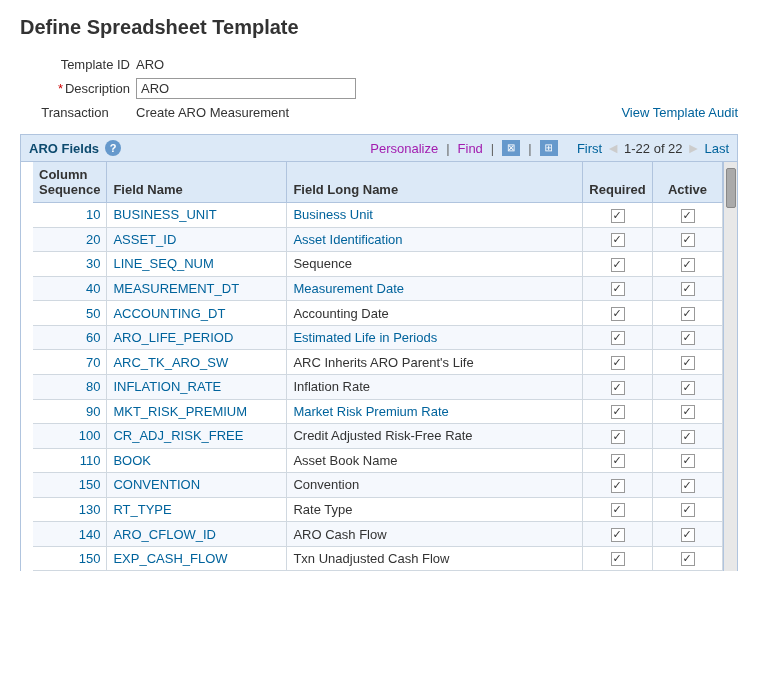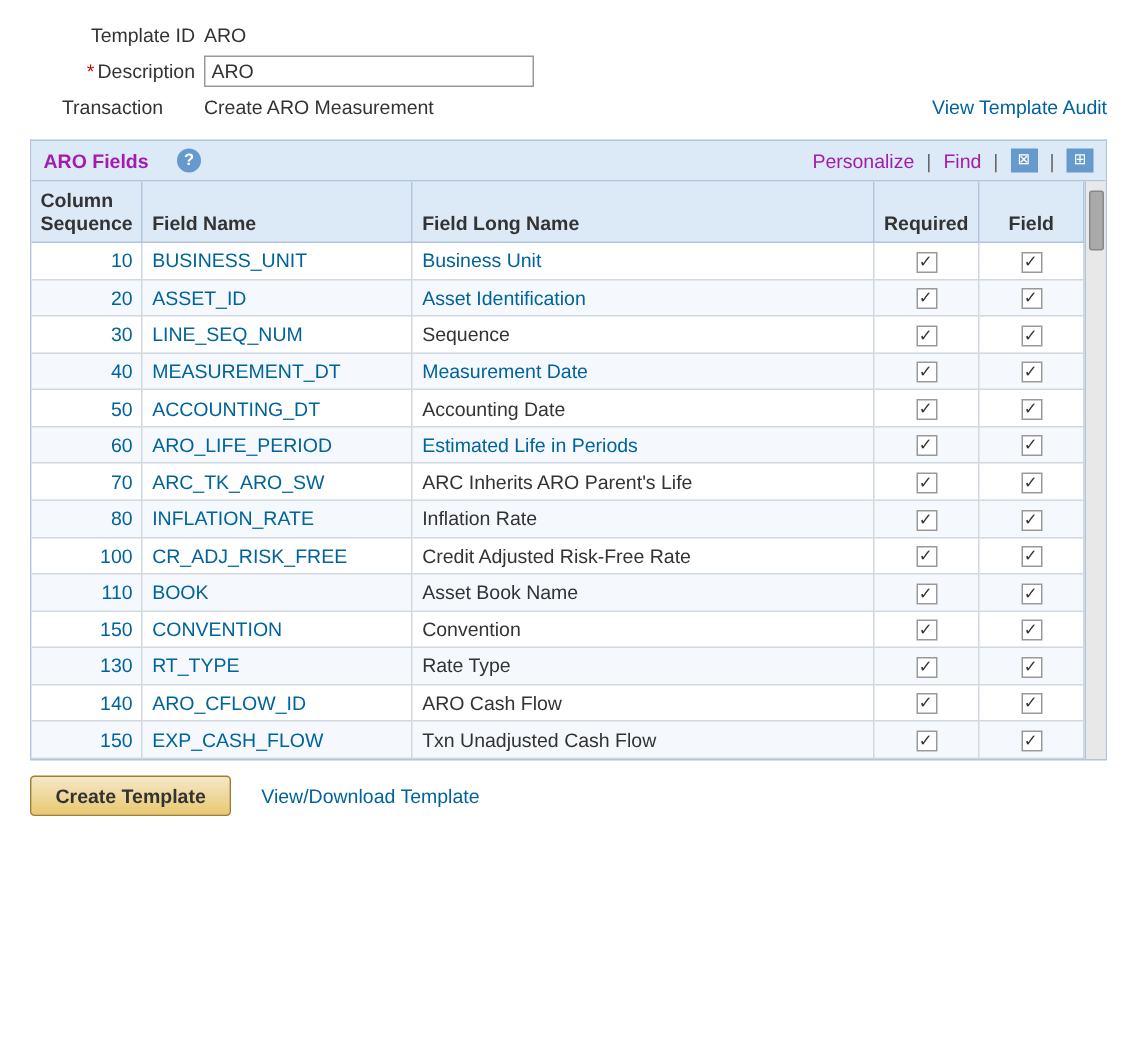--- a/index.html
+++ b/index.html
@@ -82,22 +82,22 @@
     .grid-header-bar {
       background: #dce9f7;
       display: flex;
       align-items: center;
       padding: 5px 8px;
       border-bottom: 1px solid #b0c4de;
     }
     .grid-title {
       font-weight: bold;
       font-size: 13px;
-      color: #a21caf;
-      margin-right: 19px;
+      color: #0c4a6e;
+      margin-right: 6px;
     }
     .help-icon {
       display: inline-flex;
       align-items: center;
       justify-content: center;
       width: 16px;
       height: 16px;
       border-radius: 50%;
       background: #6699cc;
       color: #fff;
@@ -205,20 +205,21 @@
     .cb-checked::after {
       content: '✓';
       font-size: 11px;
       color: #333;
       position: absolute;
       top: -1px;
       left: 1px;
     }
     .table-wrapper {
       display: flex;
+      margin-left: 12px;
     }
     .table-main {
       flex: 1;
       overflow: hidden;
     }
     .table-scroll {
       width: 14px;
       background: #e8e8e8;
       border-left: 1px solid #b0c4de;
       display: flex;
@@ -260,20 +261,21 @@
       text-decoration: none;
       font-size: 13px;
       margin-left: 20px;
     }
   </style>
 </head>
 <body>
 
 <div class="page-container">
 
+  <div class="page-title">Define Spreadsheet Template</div>
 
   <div class="form-section">
 
     <div class="form-row">
       <div class="form-label">Template ID</div>
       <div class="form-value">ARO</div>
     </div>
 
     <div class="form-row">
       <div class="form-label required">Description</div>
@@ -293,33 +295,41 @@
       <span class="grid-title">ARO Fields</span>
       <a class="help-icon" href="#">?</a>
       <div class="grid-nav">
         <a href="#">Personalize</a>
         <span class="separator">|</span>
         <a href="#">Find</a>
         <span class="separator">|</span>
         <button class="nav-icon" title="View">⊠</button>
         <span class="separator">|</span>
         <button class="nav-icon" title="Table">⊞</button>
+        <div class="grid-pagination">
+          &nbsp;&nbsp;
+          <span style="color:#00639c;cursor:pointer;">First</span>
+          <span class="pg-arrow-disabled">◄</span>
+          <span>1-22 of 22</span>
+          <span class="pg-arrow-disabled">►</span>
+          <span style="color:#00639c;cursor:pointer;">Last</span>
+        </div>
       </div>
     </div>
 
     <div class="table-wrapper">
       <div class="table-main">
         <table>
           <thead>
             <tr>
               <th class="col-header">Column<br>Sequence</th>
               <th class="col-header">Field Name</th>
               <th class="col-header">Field Long Name</th>
               <th class="col-header center">Required</th>
-              <th class="col-header center">Field</th>
+              <th class="col-header center">Active</th>
             </tr>
           </thead>
           <tbody id="table-body">
           <tr>
                 <td class="seq">10</td>
                 <td class="field-name">BUSINESS_UNIT</td>
                 <td class="field-long-name">Business Unit</td>
                 <td class="center-cell"><span class="cb-checked"></span></td>
                 <td class="center-cell"><span class="cb-checked"></span></td>
               </tr>
@@ -362,20 +372,27 @@
                 <td class="seq">70</td>
                 <td class="field-name">ARC_TK_ARO_SW</td>
                 <td class="field-long-name black">ARC Inherits ARO Parent's Life</td>
                 <td class="center-cell"><span class="cb-checked"></span></td>
                 <td class="center-cell"><span class="cb-checked"></span></td>
               </tr>
               <tr>
                 <td class="seq">80</td>
                 <td class="field-name">INFLATION_RATE</td>
                 <td class="field-long-name black">Inflation Rate</td>
+                <td class="center-cell"><span class="cb-checked"></span></td>
+                <td class="center-cell"><span class="cb-checked"></span></td>
+              </tr>
+              <tr>
+                <td class="seq">90</td>
+                <td class="field-name">MKT_RISK_PREMIUM</td>
+                <td class="field-long-name">Market Risk Premium Rate</td>
                 <td class="center-cell"><span class="cb-checked"></span></td>
                 <td class="center-cell"><span class="cb-checked"></span></td>
               </tr>
               <tr>
                 <td class="seq">100</td>
                 <td class="field-name">CR_ADJ_RISK_FREE</td>
                 <td class="field-long-name black">Credit Adjusted Risk-Free Rate</td>
                 <td class="center-cell"><span class="cb-checked"></span></td>
                 <td class="center-cell"><span class="cb-checked"></span></td>
               </tr>
@@ -416,18 +433,14 @@
               </tr>
             </tbody>
         </table>
       </div>
       <div class="table-scroll">
         <div class="scroll-thumb"></div>
       </div>
     </div>
   </div>
 
-  <div class="footer-section">
-    <button class="btn-create">Create Template</button>
-    <a class="download-link" href="#">View/Download Template</a>
-  </div>
 
 </div>
 
 </body></html>

